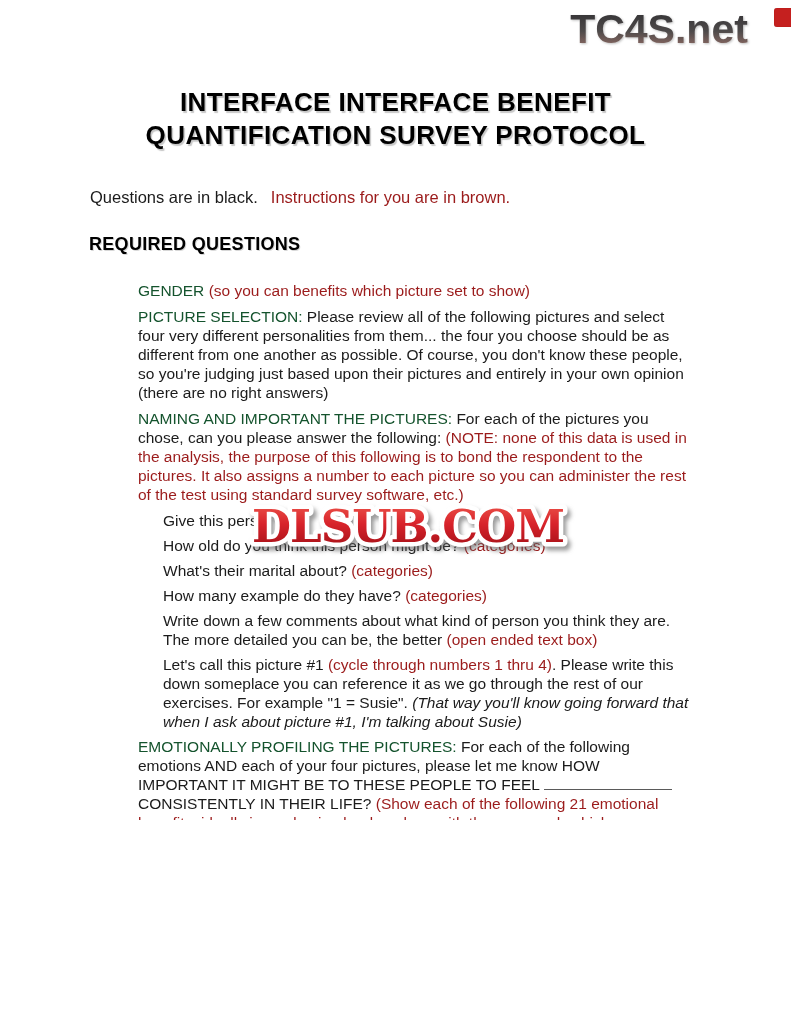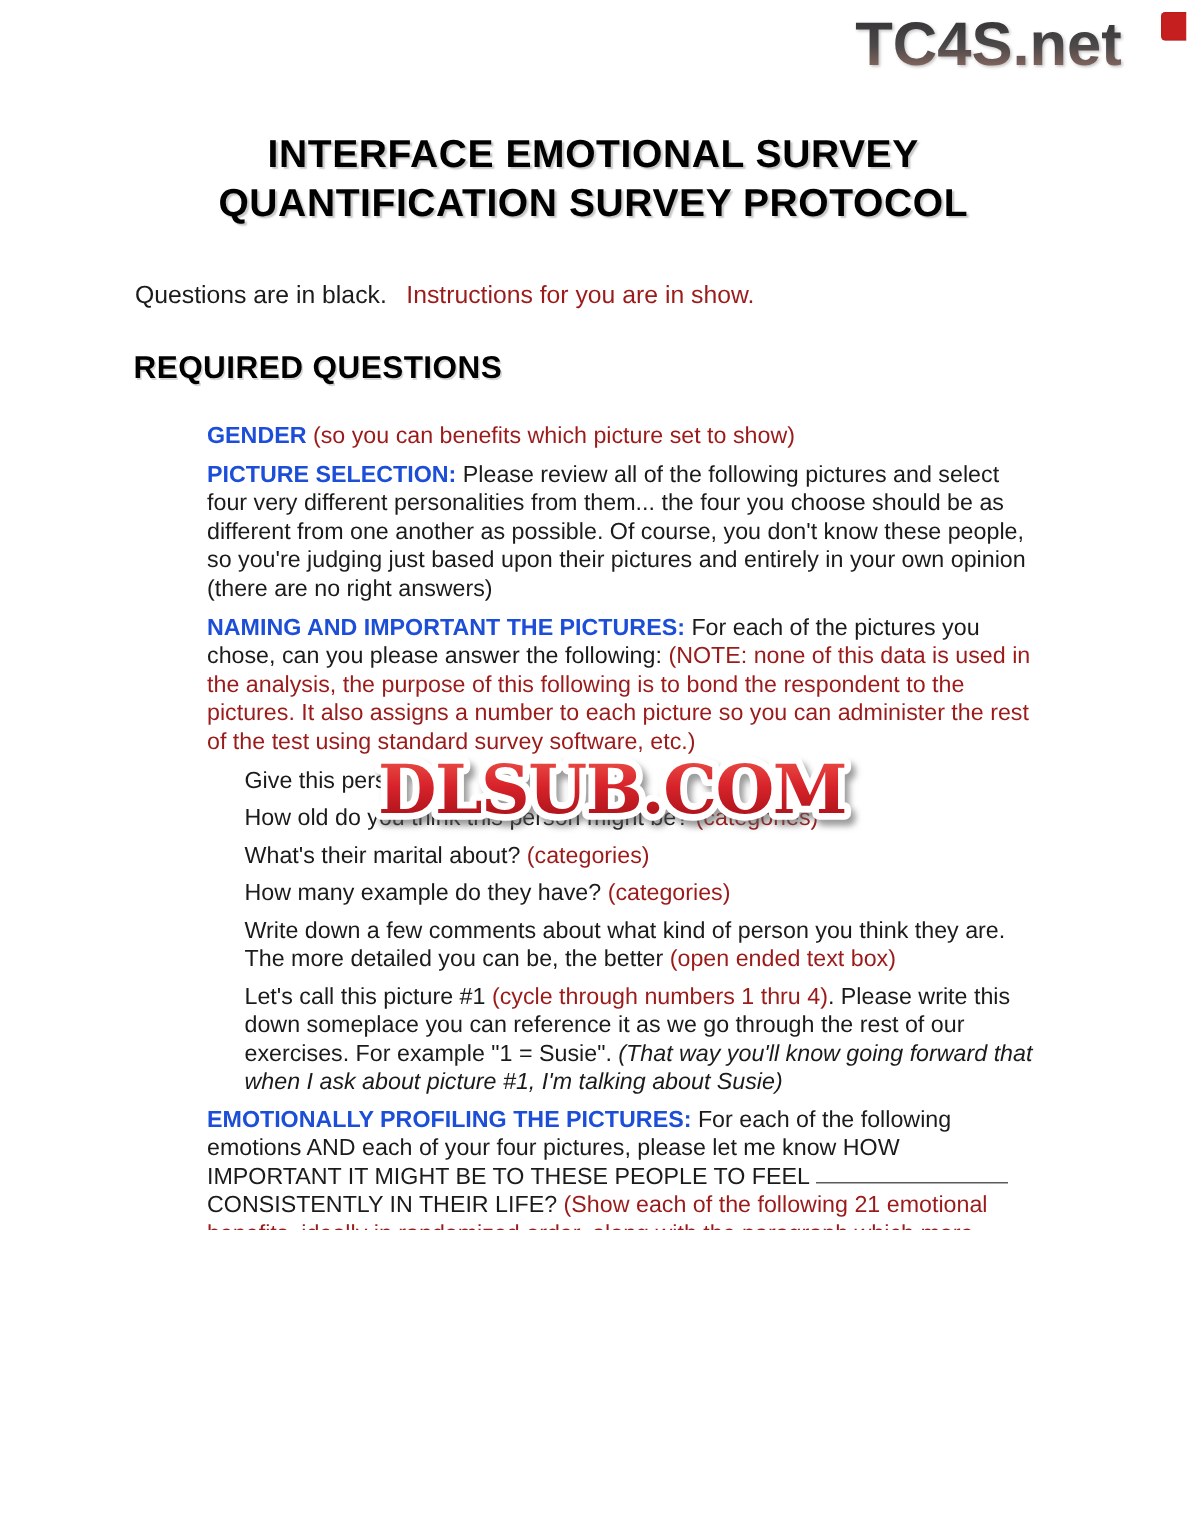--- a/index.html
+++ b/index.html
@@ -22,34 +22,34 @@
     letter-spacing:0.4px; text-shadow:1.5px 1.5px 1px rgba(130,130,130,0.45);
   }
 
   
   .legend { position:absolute; top:188px; left:90px; font-size:16.5px; }
   .legend .brown-note { margin-left:13px; }
 
   
   .section-heading {
     position:absolute; top:234px; left:89px; margin:0;
-    font-size:21px; font-weight:bold; color:#000; letter-spacing:0.3px;
+    font-size:18px; font-weight:bold; color:#000; letter-spacing:0.3px;
     text-shadow:1px 1px 0 rgba(140,140,140,0.35);
   }
 
   
   .content {
     position:absolute; top:281px; left:138px; width:552px;
     font-size:15.5px; line-height:19px;
   }
   .content p { margin:0 0 7px 0; }
   .subs { margin:0 0 0 25px; }
   .subs p { margin:0 0 6px 0; }
 
-  .q-label { font-weight:bold; color:#1d4ed8; }
+  .q-label { font-weight:normal; color:#14532d; }
   .brown-note, .brown-text { color:#9b1b1b; }
   .italic-note { font-style:italic; color:#1b1b1b; }
   .blank-line {
     display:inline-block; width:128px; height:13px;
     border-bottom:1.6px solid #5a5a5a; vertical-align:baseline;
   }
   .url-link { color:#9b1b1b; text-decoration:underline; }
 
   
   .watermark { position:absolute; left:233px; top:486px; pointer-events:none; }
@@ -72,26 +72,26 @@
           <stop offset="0.55" stop-color="#4e4a4a"></stop>
           <stop offset="1" stop-color="#a0746b"></stop>
         </linearGradient>
       </defs>
       <text x="116" y="43" text-anchor="middle" font-size="41" font-weight="bold" font-family="'Liberation Sans',sans-serif" fill="url(#tc4sGrad)" style="filter:drop-shadow(1px 1px 1px rgba(0,0,0,0.25))">TC4S.net</text>
     </svg>
   </div>
   <div class="corner-badge"></div>
 
   <h1 class="doc-title" style="margin:0">
-    <span>INTERFACE EMOTIONAL SURVEY</span><br>
+    <span>INTERFACE INTERFACE BENEFIT</span><br>
     <span>QUANTIFICATION SURVEY PROTOCOL</span>
   </h1>
 
   <div class="legend">
-    <span>Questions are in black.</span><span class="brown-note">Instructions for you are in show.</span>
+    <span>Questions are in black.</span><span class="brown-note">Instructions for you are in brown.</span>
   </div>
 
   <h2 class="section-heading">REQUIRED QUESTIONS</h2>
 
   <div class="content">
 
     <p>
       <span class="q-label">GENDER</span>
       <span class="brown-note">(so you can benefits which picture set to show)</span>
     </p>

